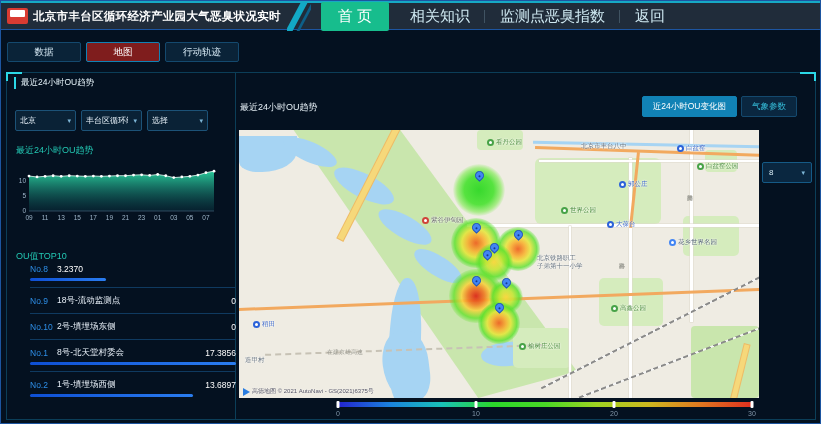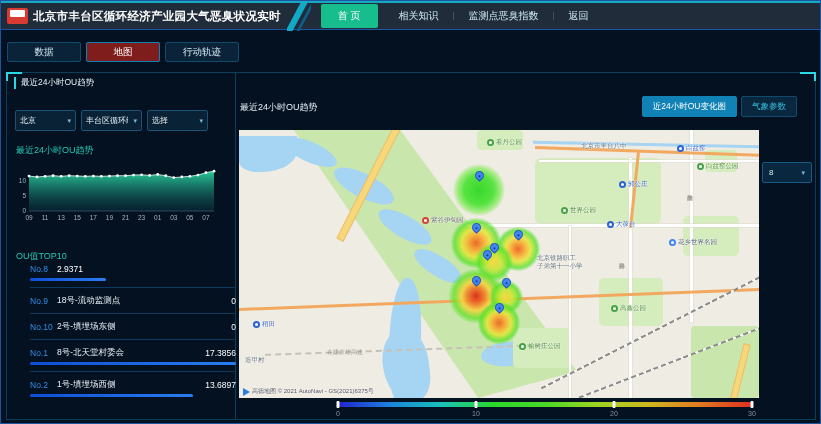--- a/index.html
+++ b/index.html
@@ -9,21 +9,21 @@
   
   .hdr{position:absolute;left:0;top:0;width:100%;height:29px;background:#202c3a;
        border-top:2px solid #16a9c4;border-bottom:1px solid #1d55a0;display:flex;align-items:center;box-sizing:border-box;}
   .logo{width:21px;height:16px;margin-left:6px;background:#d93b32;border-radius:2px;position:relative;flex:none;}
   .logo::after{content:"";position:absolute;left:3px;top:2px;right:3px;height:7px;background:#fff;border-radius:1px;}
   .app-title{color:#fff;font-size:11.5px;font-weight:bold;margin-left:5px;white-space:nowrap;letter-spacing:.3px;}
   .slash{width:24px;height:29px;margin-left:6px;position:relative;overflow:hidden;flex:none;}
   .slash::before{content:"";position:absolute;left:6px;top:-5px;width:7px;height:40px;background:#12a9c6;transform:skewX(-28deg);}
   .slash::after{content:"";position:absolute;left:17px;top:-5px;width:3px;height:40px;background:#0d5f88;transform:skewX(-28deg);}
   #main-nav{display:flex;align-items:center;margin-left:10px;}
-  .nav-item{font-size:10px;color:#cfe9f2;padding:4px 15px;cursor:pointer;position:relative;white-space:nowrap;text-align:right;}
+  .nav-item{font-size:15px;color:#cfe9f2;padding:4px 15px;cursor:pointer;position:relative;white-space:nowrap;text-align:right;}
   .nav-item:not(.active):not(:last-child)::after{content:"";position:absolute;right:0;top:7px;bottom:7px;width:1px;background:rgba(160,200,220,.25);}
   .nav-item.active{background:#17bd8d;color:#fff;border-radius:2px;padding:5px 17px;margin-right:6px;}
   
   .sys-label{position:absolute;left:28px;top:40px;font-size:12px;color:#eef6fb;}
   #view-tabs{position:absolute;left:6px;top:41px;display:flex;}
   .tab{width:74px;height:20px;line-height:18px;text-align:center;font-size:9.5px;color:#d8ebf6;background:#0a2338;
        border:1px solid #14496e;border-radius:2px;margin-right:5px;box-sizing:border-box;cursor:pointer;}
   .tab.active{background:#7f1d1d;border-color:#1182b5;color:#fff;}
   
   .main-panel{position:absolute;left:5px;top:71px;width:810px;height:348px;border:1px solid #0b3e58;box-sizing:border-box;}
@@ -193,21 +193,21 @@
         <text x="146.69565217391303" y="65" text-anchor="middle" font-size="6.5" fill="#9fb6c9">01</text>
         <text x="162.7826086956522" y="65" text-anchor="middle" font-size="6.5" fill="#9fb6c9">03</text>
         <text x="178.8695652173913" y="65" text-anchor="middle" font-size="6.5" fill="#9fb6c9">05</text>
         <text x="194.95652173913044" y="65" text-anchor="middle" font-size="6.5" fill="#9fb6c9">07</text>
       </svg>
     <div class="top-title">OU值TOP10</div>
     <div id="top-list">
         <div class="top-row">
           <div class="row-line">
             <span class="rank">No.8</span>
-            <span class="tval">2.9371</span>
+            <span class="tval">3.2370</span>
           </div>
           <div class="bar-track">
             <div class="bar-fill" style="width: 37%;"></div>
           </div>
           <div class="row-divider"></div>
         </div>
         <div class="top-row">
           <div class="row-line">
             <span class="rank">No.9</span>
             <span class="tname">18号-流动监测点</span>

